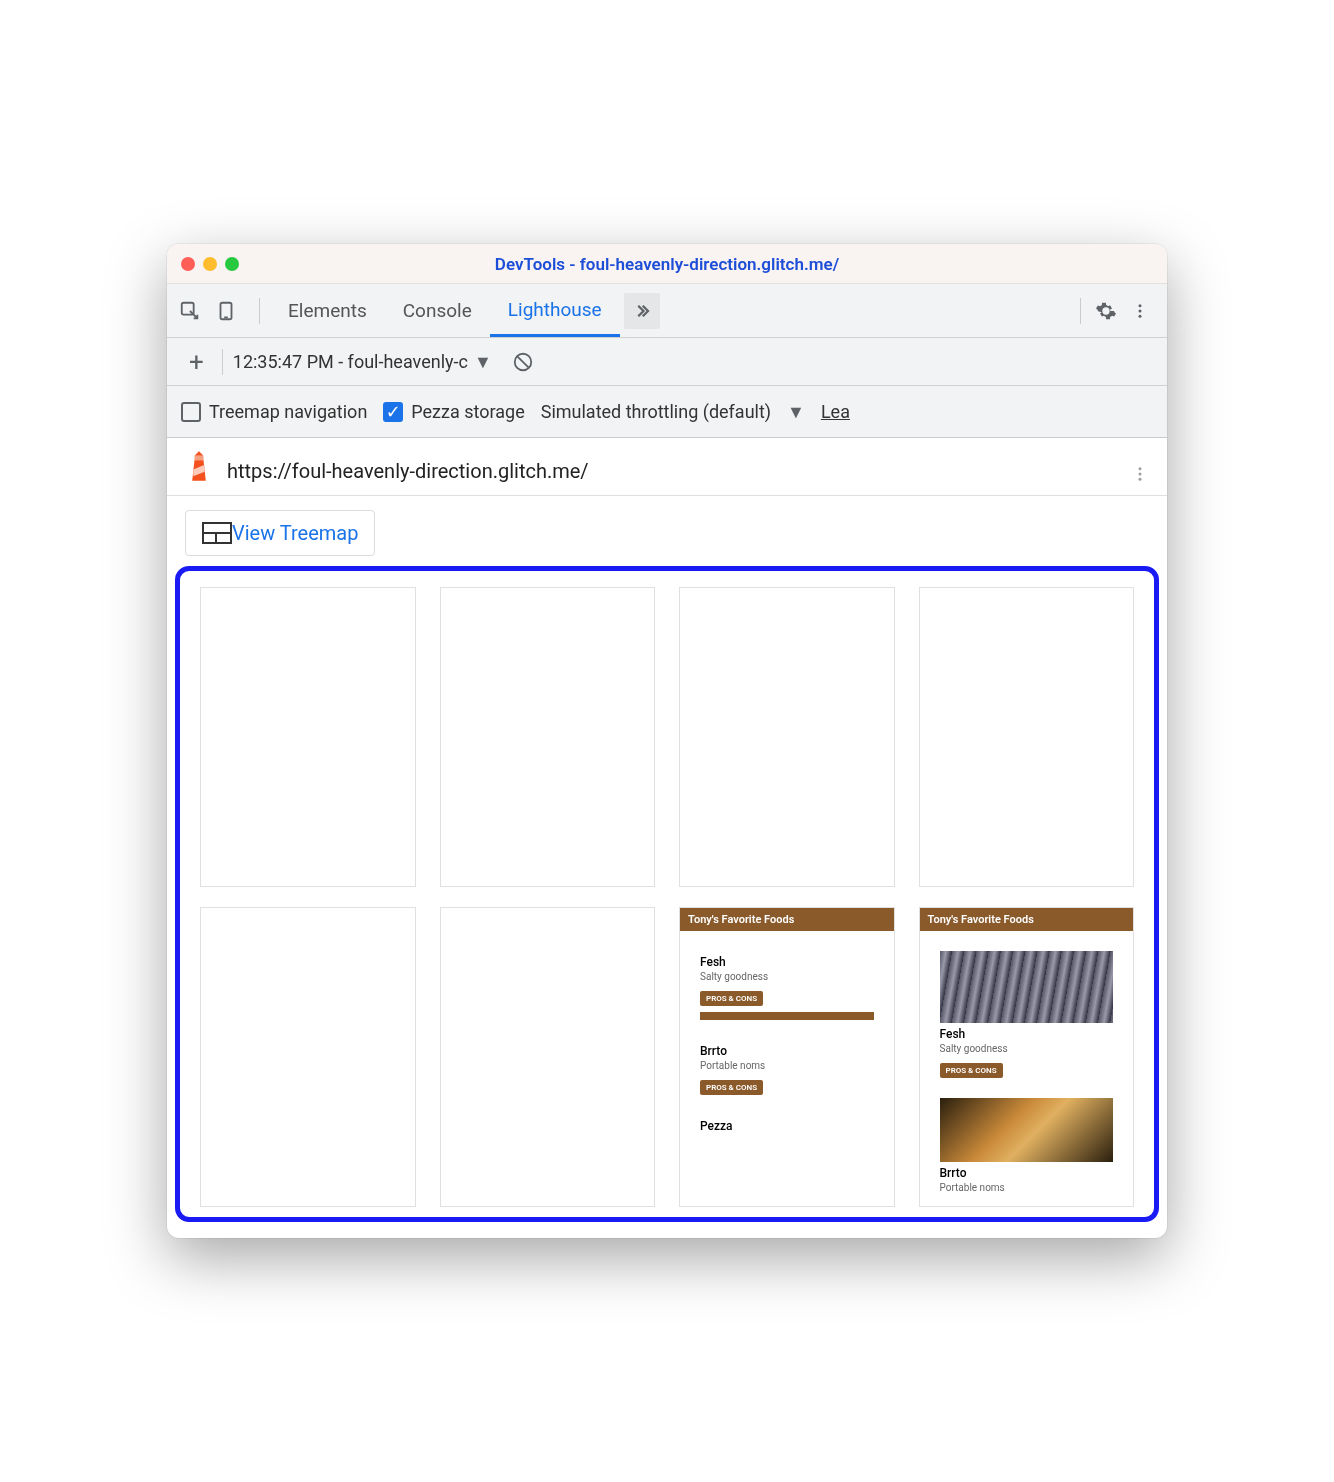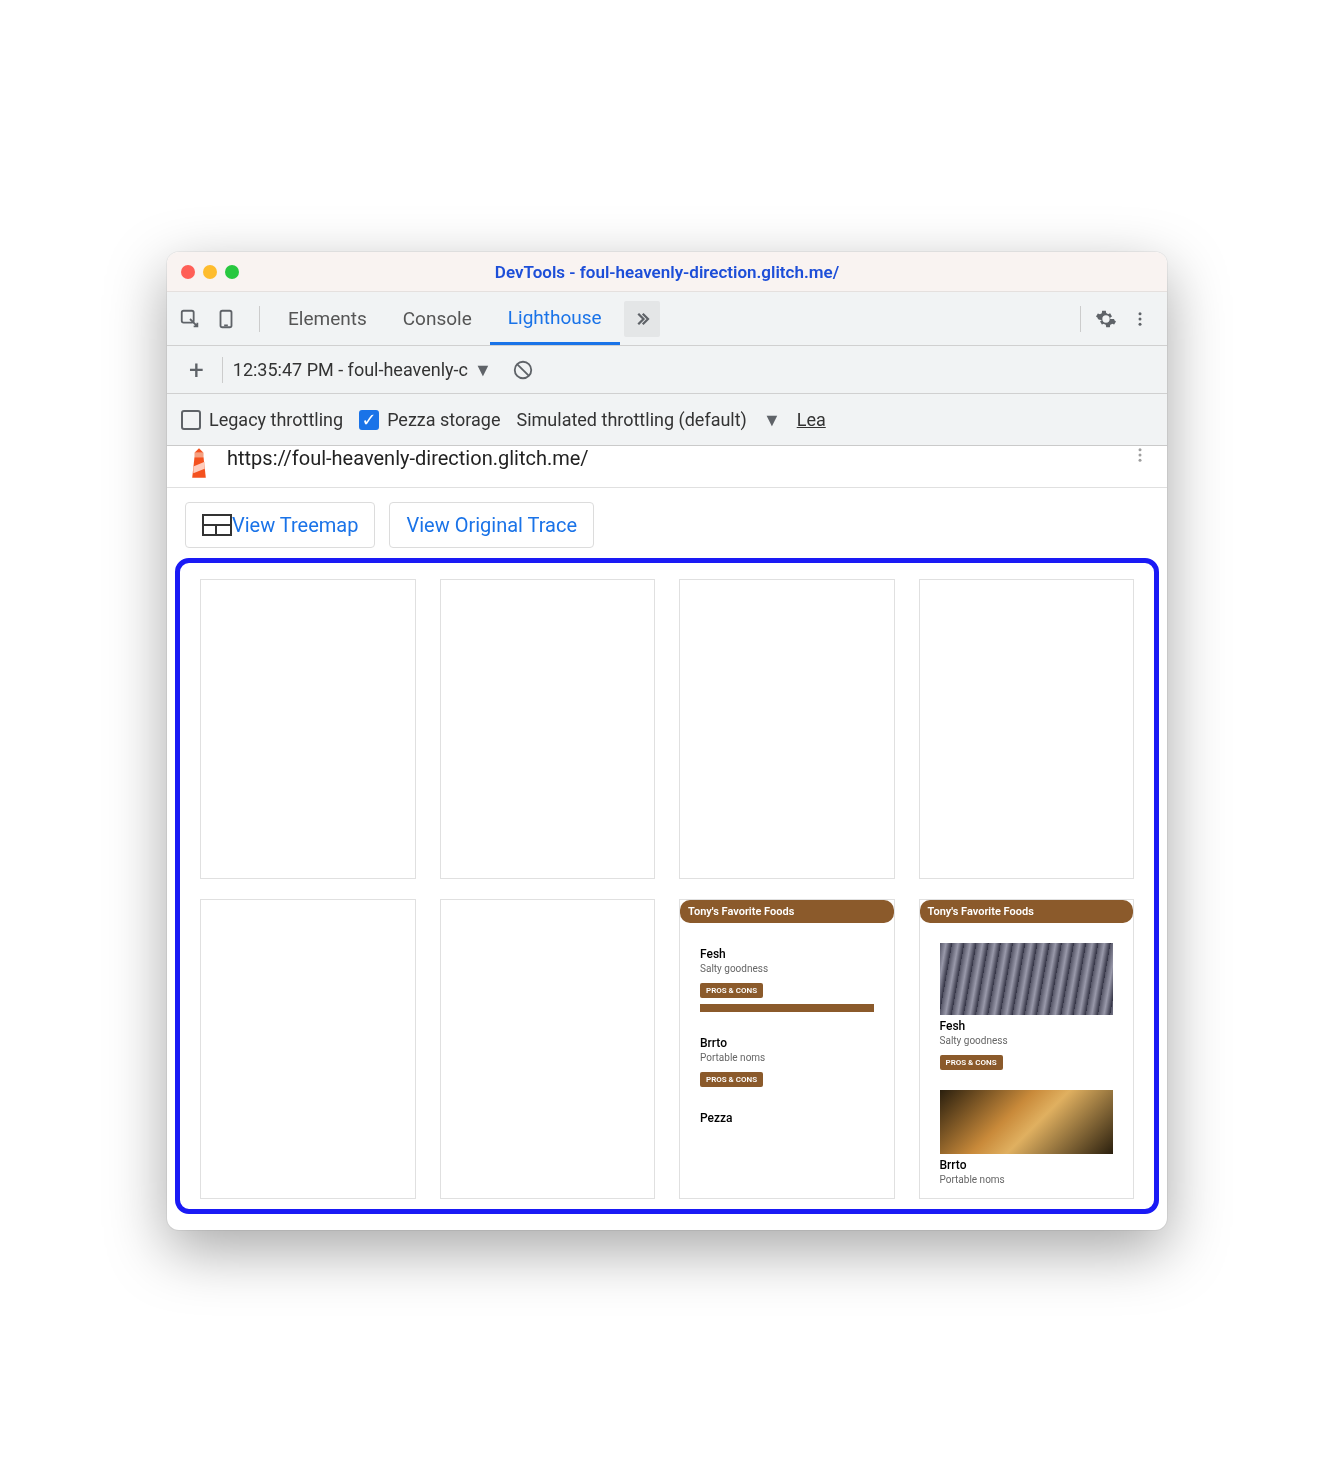--- a/index.html
+++ b/index.html
@@ -78,21 +78,21 @@
   font-size:18px; color:#333;
 }
 .chk {
   width:20px; height:20px; border:2px solid #5f6368; border-radius:3px;
   display:inline-flex; align-items:center; justify-content:center;
 }
 .chk.checked { background:#1a73e8; border-color:#1a73e8; color:#fff; }
 .opt { display:flex; align-items:center; gap:8px; }
 .link-cut { text-decoration:underline; color:#333; }
 .urlbar {
-  height:42px; display:flex; align-items:flex-start; padding:0 18px; gap:14px;
+  height:58px; display:flex; align-items:flex-end; padding:12px 18px; gap:14px;
   border-bottom:1px solid #e0e0e0;
 }
 .lighthouse-logo { width:28px; }
 .url { font-size:20px; color:#222; flex:1; }
 .kebab2 { color:#888; }
 .actions { display:flex; gap:14px; padding:14px 18px 10px; }
 .action-btn {
   border:1px solid #dcdcdc; border-radius:4px; padding:10px 16px;
   display:flex; align-items:center; font-size:20px; color:#1a73e8;
   background:#fff; cursor:pointer;
@@ -101,21 +101,21 @@
 .filmstrip {
   border:5px solid #1a1af5; border-radius:14px;
   margin:0 8px 16px; padding:16px 20px 10px;
   display:grid; grid-template-columns: repeat(4, 1fr); gap:20px 24px;
   min-height: 640px;
 }
 .frame {
   border:1px solid #e0e0e0; background:#fff; height:300px;
   overflow:hidden;
 }
-.pv-header { background:#8b5a2b; color:#fff; padding:5px 8px; font-size:11px; font-weight:600;border-radius:10px; }
+.pv-header { background:#8b5a2b; color:#fff; padding:5px 8px; font-size:11px; font-weight:600; }
 .pv-card { margin:20px; }
 .pv-title { font-size:12px; font-weight:500; padding:4px 0 2px; }
 .pv-sub { font-size:10px; color:#666; padding-bottom:4px; }
 .pv-btn { display:inline-block; background:#8b5a2b; color:#fff; font-size:8px; padding:3px 6px; border-radius:2px; font-weight:600; }
 .pv-img { height:46px; background: linear-gradient(90deg,#5b7a8a,#a0b8c0,#6a8595); margin-top:6px; }
 .pv-img.fish { height:72px; background: repeating-linear-gradient(100deg,#556,#99a 6px,#334 12px); }
 .pv-img.brrto { height:64px; background: linear-gradient(135deg,#2a1f0e,#c98a3a 40%,#e0b060 55%,#2a1f0e); }
 svg { display:block; }
 </style>
 </head>
@@ -182,21 +182,21 @@
       <svg width="22" height="22" viewBox="0 0 24 24" fill="none" stroke="#5f6368" stroke-width="2">
           <circle cx="12" cy="12" r="9"></circle>
           <line x1="5.5" y1="5.5" x2="18.5" y2="18.5"></line>
         </svg>
     </div>
   </div>
 
   <div class="optsbar">
     <div class="opt">
       <span class="chk"></span>
-      <span>Legacy throttling</span>
+      <span>Treemap navigation</span>
     </div>
     <div class="opt">
       <span class="chk checked">✓</span>
       <span>Pezza storage</span>
     </div>
     <div class="opt">
       <span>Simulated throttling (default)</span>
     </div>
     <span class="caret">▼</span>
     <span class="link-cut">Lea</span>
@@ -220,23 +220,20 @@
   </div>
 
   <div class="actions">
     <div class="action-btn">
       <svg class="treemap-icon" width="30" height="22" viewBox="0 0 30 22" fill="none" stroke="#333" stroke-width="2">
           <rect x="1" y="1" width="28" height="20"></rect>
           <line x1="1" y1="11" x2="29" y2="11"></line>
           <line x1="14" y1="11" x2="14" y2="21"></line>
         </svg>
       <span>View Treemap</span>
-    </div>
-    <div class="action-btn">
-      <span>View Original Trace</span>
     </div>
   </div>
 
   <div class="filmstrip" id="filmstrip">
       <div class="frame"></div>
       <div class="frame"></div>
       <div class="frame"></div>
       <div class="frame"></div>
       <div class="frame"></div>
       <div class="frame"></div>

